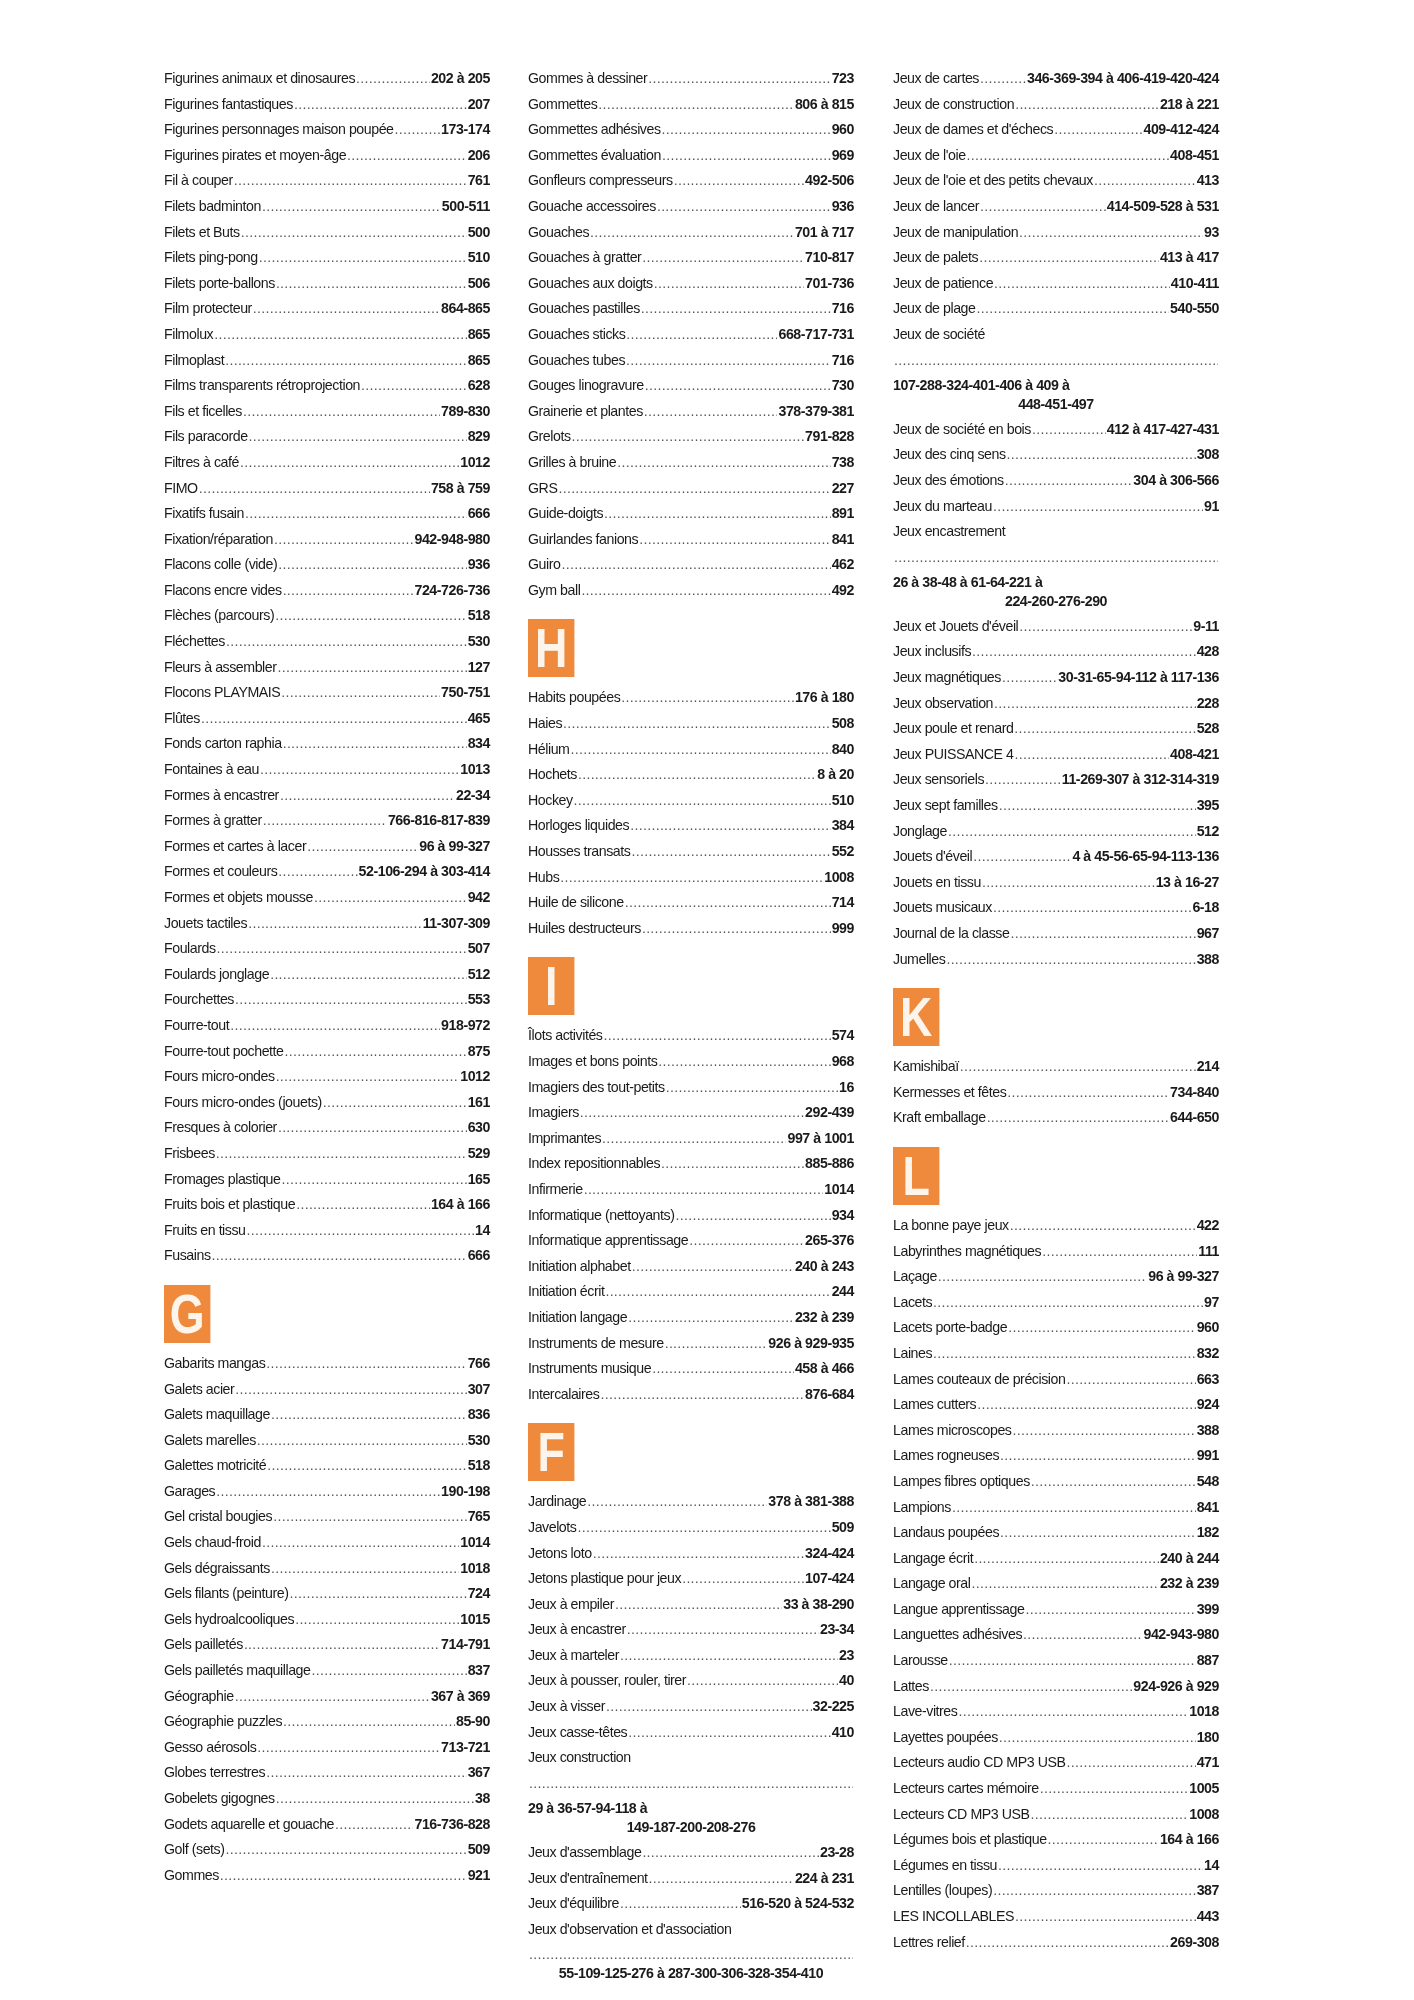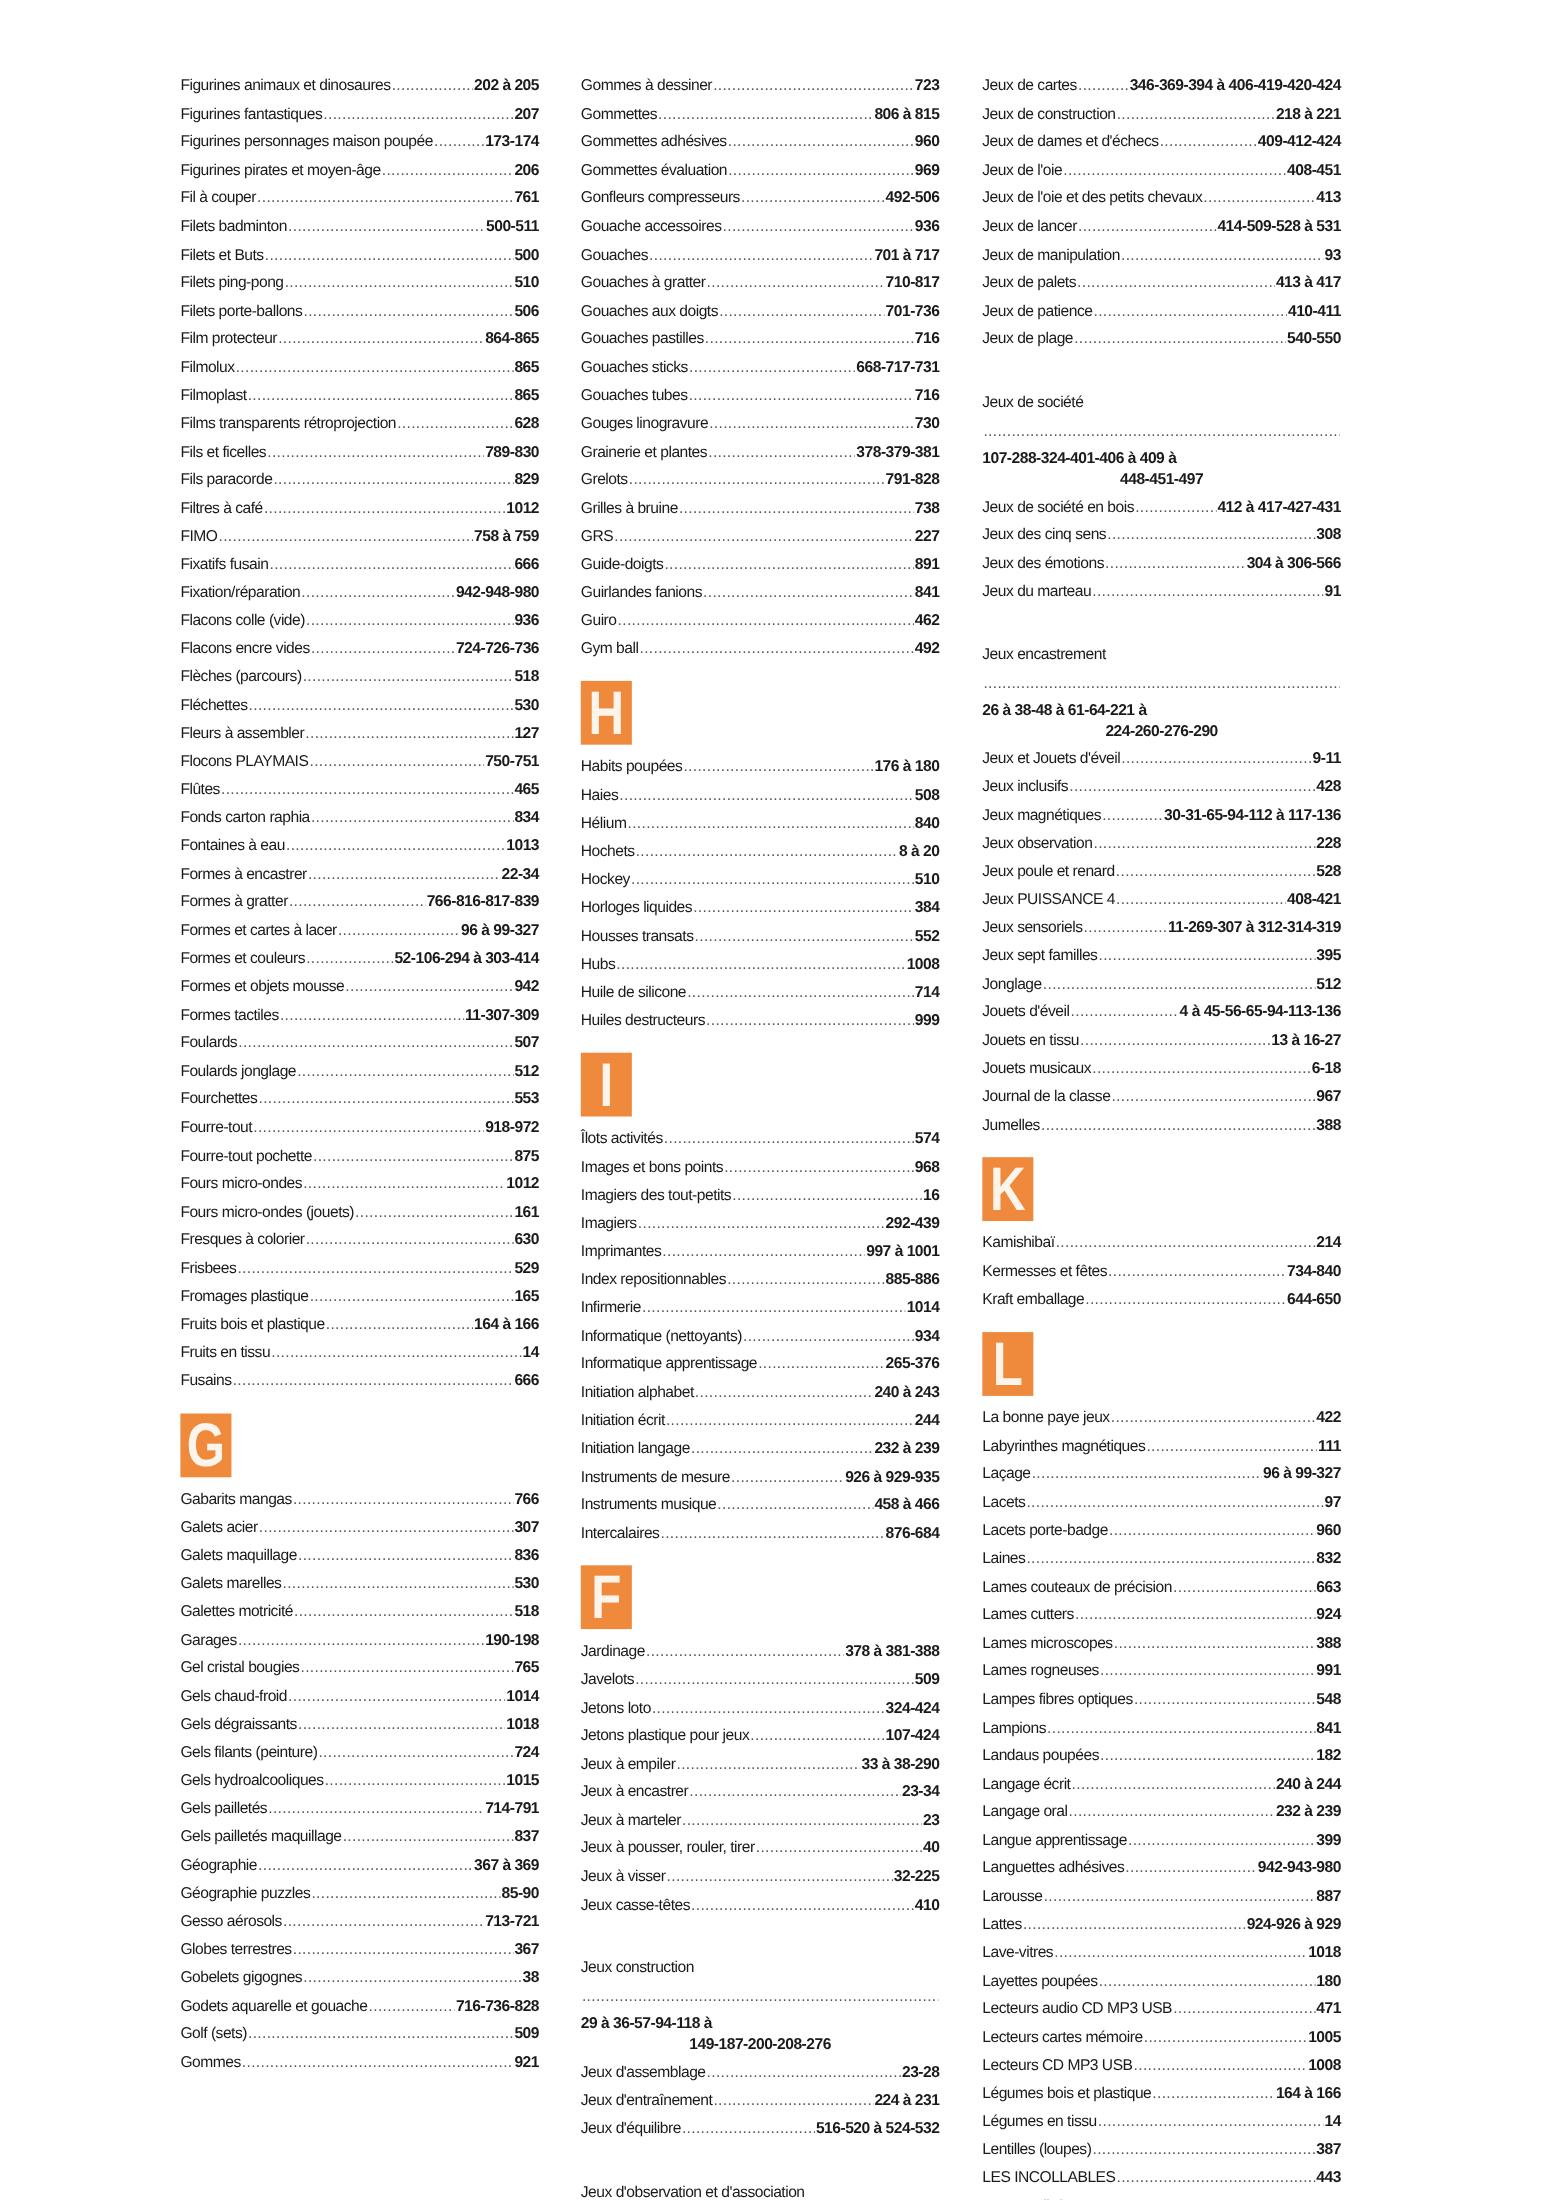--- a/index.html
+++ b/index.html
@@ -4,21 +4,21 @@
   <style>
     html, body { margin: 0; padding: 0; background: #ffffff; }
     body { width: 1414px; height: 2000px; position: relative; overflow: hidden;
            font-family: "Liberation Sans", "DejaVu Sans", sans-serif; color: #1a1a1a; }
     .col { position: absolute; top: 66px; width: 326px; }
     #col1 { left: 164px; }
     #col2 { left: 528px; }
     #col3 { left: 893px; }
     .entry { display: flex; align-items: flex-end; font-size: 14.2px; line-height: 25.6px;
              height: 25.6px; letter-spacing: -0.45px; transform-origin: left; }
-    .entry.tall { height: auto; flex-wrap: wrap; margin-top: 32px; }
+    .entry.tall { height: auto; flex-wrap: wrap; }
     .entry .term { white-space: nowrap; flex: 0 0 auto; }
     .entry .dots { flex: 1 1 auto; overflow: hidden; white-space: nowrap; color: #555;
                    margin: 0 1px; min-width: 6px; }
     .entry .dots::before { content: "...................................................................................................................................................."; letter-spacing: 0.3px; }
     .entry .pages { font-weight: bold; white-space: nowrap; flex: 0 0 auto; }
     .entry.tall .pages2 { width: 100%; text-align: center; font-weight: bold; line-height: 17px; margin-top: -3px; margin-bottom: 4px; }
     .badge { width: 58px; height: 58px; background: #ef8a3c; color: #fdf5ec;
              font-weight: bold; font-size: 56px; line-height: 58px; text-align: center;
              margin: 16px 0 8px 0; font-family: "Liberation Sans Narrow", "Liberation Sans", sans-serif;
              transform: scaleX(0.8); transform-origin: left; }
@@ -187,21 +187,21 @@
         <span class="term">Formes et couleurs</span>
         <span class="dots"></span>
         <span class="pages">52-106-294 à 303-414</span>
       </div>
       <div class="entry">
         <span class="term">Formes et objets mousse</span>
         <span class="dots"></span>
         <span class="pages">942</span>
       </div>
       <div class="entry">
-        <span class="term">Formes tactiles</span>
+        <span class="term">Jouets tactiles</span>
         <span class="dots"></span>
         <span class="pages">11-307-309</span>
       </div>
       <div class="entry">
         <span class="term">Foulards</span>
         <span class="dots"></span>
         <span class="pages">507</span>
       </div>
       <div class="entry">
         <span class="term">Foulards jonglage</span>

